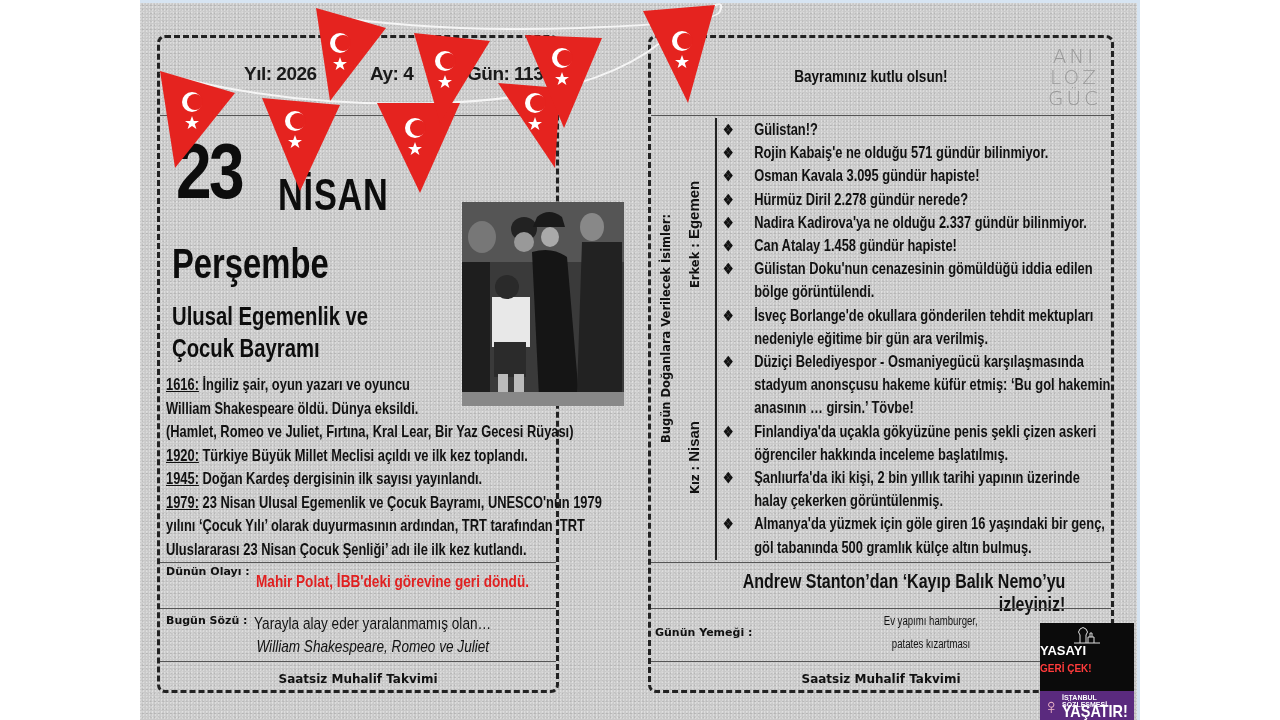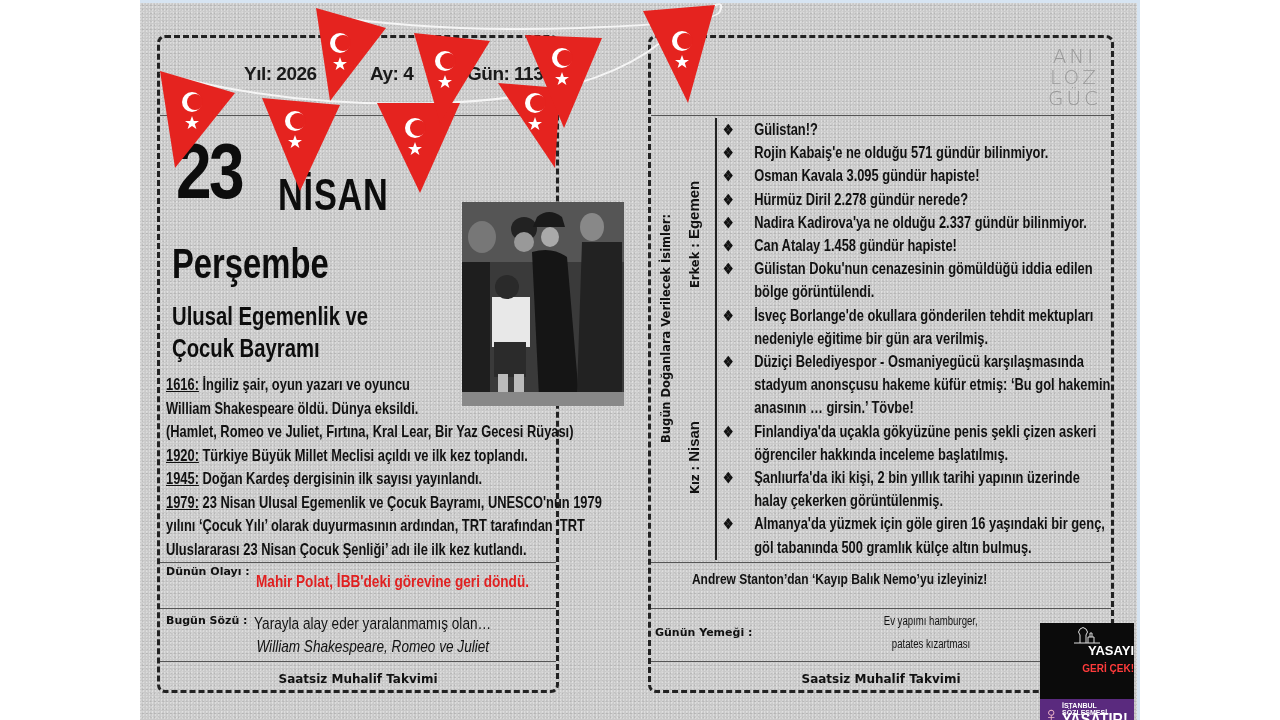--- a/index.html
+++ b/index.html
@@ -56,31 +56,31 @@
     .vtext { position: absolute; transform: rotate(-90deg); transform-origin: left top; white-space: nowrap; color: #111; }
     .vtext.bugun { font-size: 11.5px; font-weight: bold; font-family: "DejaVu Sans", sans-serif; left: 8px; top: 325px; }
     .vtext.erkek { font-size: 11.5px; font-weight: bold; font-family: "DejaVu Sans", sans-serif; left: 34px; top: 170px; }
     .vtext.kiz { font-size: 11.5px; font-weight: bold; font-family: "DejaVu Sans", sans-serif; left: 34px; top: 376px; }
     .vtext .nm { font-family: "Liberation Sans", sans-serif; font-size: 15px; }
 
     .news { position: absolute; left: 72px; top: 80px; width: 500px; list-style: none; transform: scaleX(0.78); transform-origin: left top; }
     .news li { position: relative; padding-left: 40px; font-size: 16.5px; font-weight: bold; color: #111; line-height: 23.2px; }
     .news li .bullet { position: absolute; left: 0; top: 0; font-size: 15px; color: #111; }
 
-    .movie { position: absolute; left: 4px; right: 0; top: 532px; text-align: left; font-size: 15px; font-weight: bold; color: #111; }
+    .movie { position: absolute; left: 4px; right: 0; top: 532px; text-align: right; font-size: 20px; font-weight: bold; color: #111; }
     .movie span { display: inline-block; transform: scaleX(0.8); }
     .food { position: absolute; left: 170px; top: 572px; width: 220px; text-align: center; font-size: 12px; color: #111; line-height: 23px; }
     .food span { display: inline-block; transform: scaleX(0.8); }
 
     
     .bunting { position: absolute; left: 0; top: 0; width: 1000px; height: 200px; pointer-events: none; }
 
     
     .badge { position: absolute; left: 900px; top: 620px; width: 96px; height: 96px; }
-    .badge-top { width: 94px; height: 76px; background: #0b0b0b; position: relative; text-align: right; }
+    .badge-top { width: 94px; height: 68px; background: #0b0b0b; position: relative; text-align: left; }
     .badge-top .l1 { position: absolute; top: 20px; left: 0; right: 0; color: #fff; font-weight: bold; font-size: 13px; }
     .badge-top .l2 { position: absolute; top: 40px; left: 0; right: 0; color: #ff3b3b; font-weight: bold; font-size: 10px; }
     .badge-bot { width: 94px; height: 34px; background: #5a2a7e; position: relative; }
     .badge-bot .s1 { position: absolute; left: 22px; top: 3px; color: #fff; font-size: 7px; font-weight: bold; }
     .badge-bot .s2 { position: absolute; left: 22px; top: 11px; color: #fff; font-size: 17px; font-weight: bold; transform: scaleX(0.85); transform-origin: left top; }
     .badge-bot .venus { position: absolute; left: 3px; top: 3px; color: #f0b8c8; font-size: 22px; line-height: 26px; }
   </style>
 </head>
 <body>
 
@@ -144,20 +144,21 @@
     <div class="soz-text">
       <div>Yarayla alay eder yaralanmamış olan…</div>
       <div class="soz-author">William Shakespeare, Romeo ve Juliet</div>
     </div>
 
     <div class="hline" style="top:623px;"></div>
     <div class="footer-title" style="top:634px;">Saatsiz Muhalif Takvimi</div>
   </div>
 
   <div class="panel panel-right">
+    <div class="greeting"><span>Bayramınız kutlu olsun!</span></div>
     <div class="logo">
       <div>ANI</div>
       <div>LOZ</div>
       <div>GÜC</div>
     </div>
     <div class="hline" style="top:77px;"></div>
 
     <div class="names-vertical">
       <div class="vtext bugun">Bugün Doğanlara Verilecek İsimler:</div>
       <div class="vtext erkek"><span>Erkek : </span><span class="nm">Egemen</span></div>

